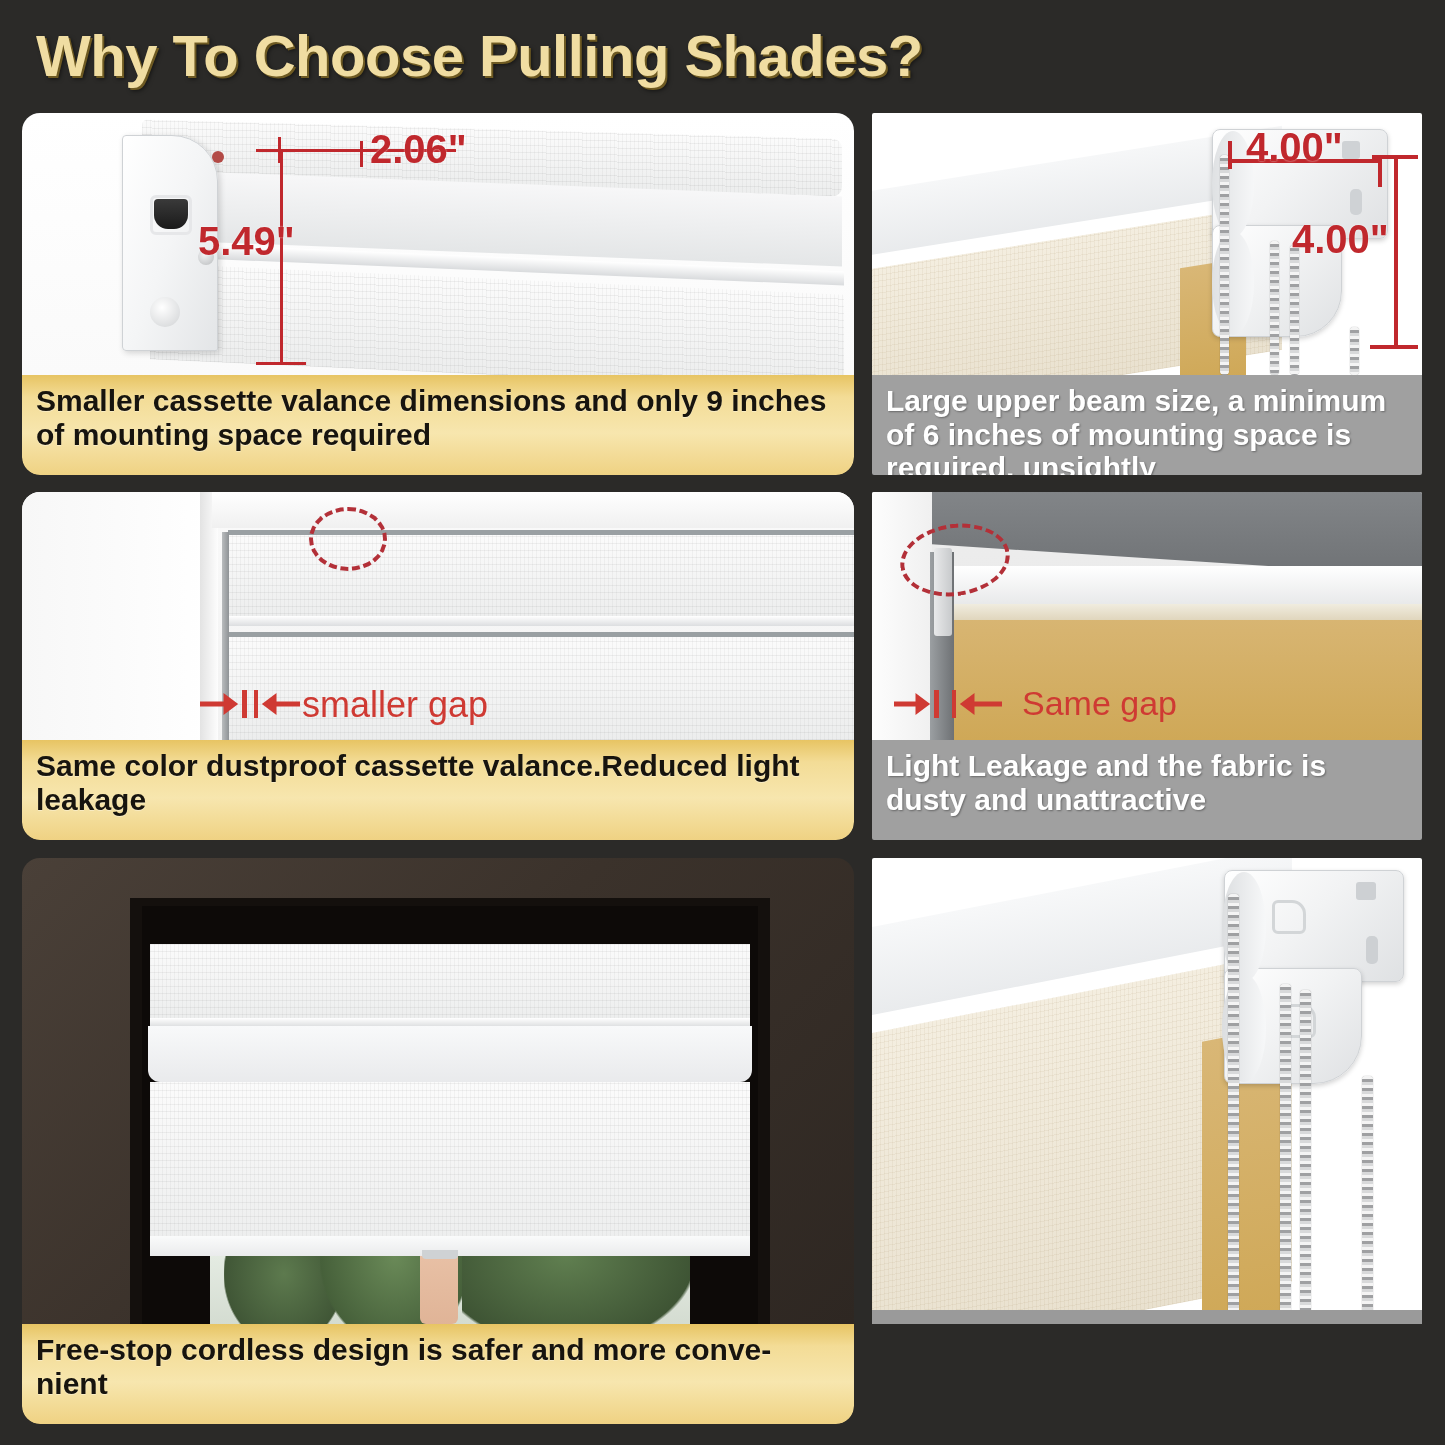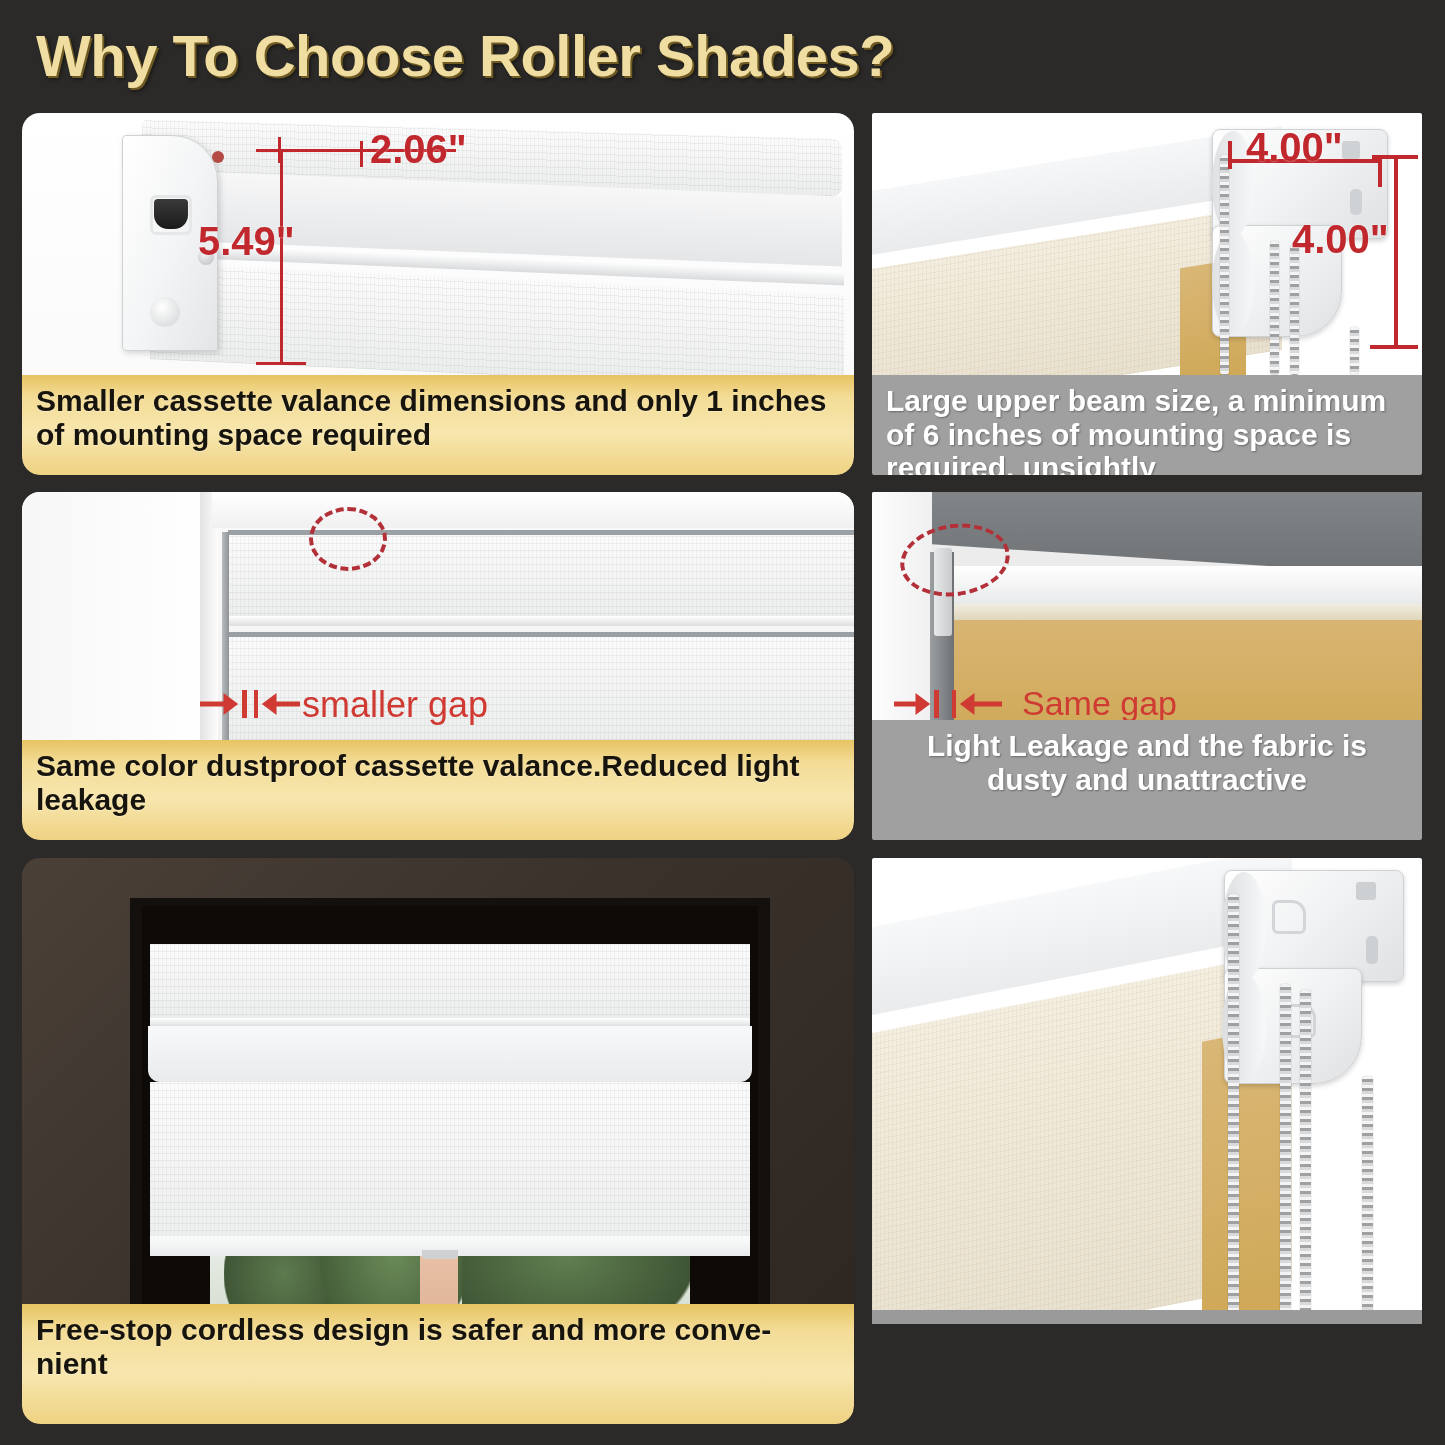--- a/index.html
+++ b/index.html
@@ -74,21 +74,21 @@
     background: linear-gradient(135deg,#ffffff 0%,#f2f3f4 45%,#dfe1e3 100%);
     border: 1px solid #cfd2d5; box-shadow: 0 2px 5px rgba(0,0,0,.18);
   }
 </style>
 </head>
 <body>
 
 <div class="page">
 
   <div class="title-bar">
-    <div class="title-text">Why To Choose Roller Shades?</div>
+    <div class="title-text">Why To Choose Pulling Shades?</div>
   </div>
 
   <div class="panel good" style="left:22px; top:113px; width:832px; height:362px;">
 
     <div class="photo" style="height:262px; background:linear-gradient(180deg,#ffffff,#fafafa);">
 
       <div style="position:absolute; left:120px; top:16px; width:700px; height:58px;
                   transform:skewY(1.6deg); border-radius:6px 10px 10px 6px;" class="fabric-white"></div>
       <div style="position:absolute; left:120px; top:70px; width:700px; height:70px;
                   transform:skewY(2.2deg); background:linear-gradient(180deg,#f7f7f8,#e4e6e7);"></div>
@@ -118,21 +118,21 @@
       <div class="rline" style="left:338px; top:28px; width:3px; height:26px;"></div>
       <div class="dim-label" style="left:348px; top:14px; font-size:40px;">2.06"</div>
 
       <div class="rline" style="left:258px; top:36px; width:3px; height:216px;"></div>
       <div class="rline" style="left:234px; top:36px; width:50px; height:3px;"></div>
       <div class="rline" style="left:234px; top:249px; width:50px; height:3px;"></div>
       <div class="dim-label" style="left:176px; top:106px; font-size:40px;">5.49"</div>
     </div>
 
     <div class="caption good" style="height:100px;">
-      <span>Smaller cassette valance dimensions and only 1 inches of mounting space required</span>
+      <span>Smaller cassette valance dimensions and only 9 inches of mounting space required</span>
     </div>
   </div>
 
   <div class="panel bad" style="left:872px; top:113px; width:550px; height:362px;">
 
     <div class="photo" style="height:262px; background:#ffffff;">
 
       <div style="position:absolute; left:-10px; top:46px; width:420px; height:78px;
                   transform:skewY(-9deg); background:linear-gradient(180deg,#f6f7f8,#e6e8ea);"></div>
       <div style="position:absolute; left:-10px; top:120px; width:420px; height:150px;
@@ -241,21 +241,21 @@
 
       <div class="gap-label" style="left:150px; top:192px; font-size:34px;">Same gap</div>
       <svg style="position:absolute; left:22px; top:196px;" width="128" height="32">
         <path d="M0 16 L32 16 M32 16 L24 10 L24 22 Z" stroke="#cf3a33" stroke-width="5" fill="#cf3a33"></path>
         <rect x="40" y="2" width="5" height="28" fill="#cf3a33"></rect>
         <rect x="58" y="2" width="4" height="28" fill="#cf3a33"></rect>
         <path d="M108 16 L70 16 M70 16 L78 10 L78 22 Z" stroke="#cf3a33" stroke-width="5" fill="#cf3a33"></path>
       </svg>
     </div>
 
-    <div class="caption bad" style="height:120px;text-align:center;">
+    <div class="caption bad" style="height:100px;">
       <span>Light Leakage and the fabric is dusty and unattractive</span>
     </div>
   </div>
 
   <div class="panel good" style="left:22px; top:858px; width:832px; height:566px;">
 
     <div class="photo" style="height:466px; background:linear-gradient(135deg,#4a4038 0%,#3b322b 45%,#2e2722 100%);">
 
       <div style="position:absolute; left:108px; top:40px; width:640px; height:426px;
                   background:#14100d;"></div>
@@ -283,21 +283,21 @@
       <div style="position:absolute; left:126px; top:168px; width:604px; height:56px;
                   background:linear-gradient(180deg,#f8f9fa,#e9eaec); border-radius:0 0 12px 12px;"></div>
 
       <div style="position:absolute; left:128px; top:224px; width:600px; height:170px;" class="fabric-white"></div>
       <div style="position:absolute; left:128px; top:378px; width:600px; height:20px;
                   background:linear-gradient(180deg,#fafbfb,#eaebec);"></div>
       <div style="position:absolute; left:400px; top:392px; width:36px; height:9px;
                   background:#cfd2d4; border-radius:0 0 4px 4px;"></div>
     </div>
 
-    <div class="caption good" style="height:120px;">
+    <div class="caption good" style="height:100px;">
       <span>Free-stop cordless design is safer and more conve-nient</span>
     </div>
   </div>
 
   <div class="panel bad" style="left:872px; top:858px; width:550px; height:566px;">
 
     <div class="photo" style="height:466px; background:#ffffff;">
 
       <div style="position:absolute; left:-20px; top:30px; width:440px; height:96px;
                   transform:skewY(-11deg); background:linear-gradient(180deg,#f7f8f9,#e8eaec);"></div>

